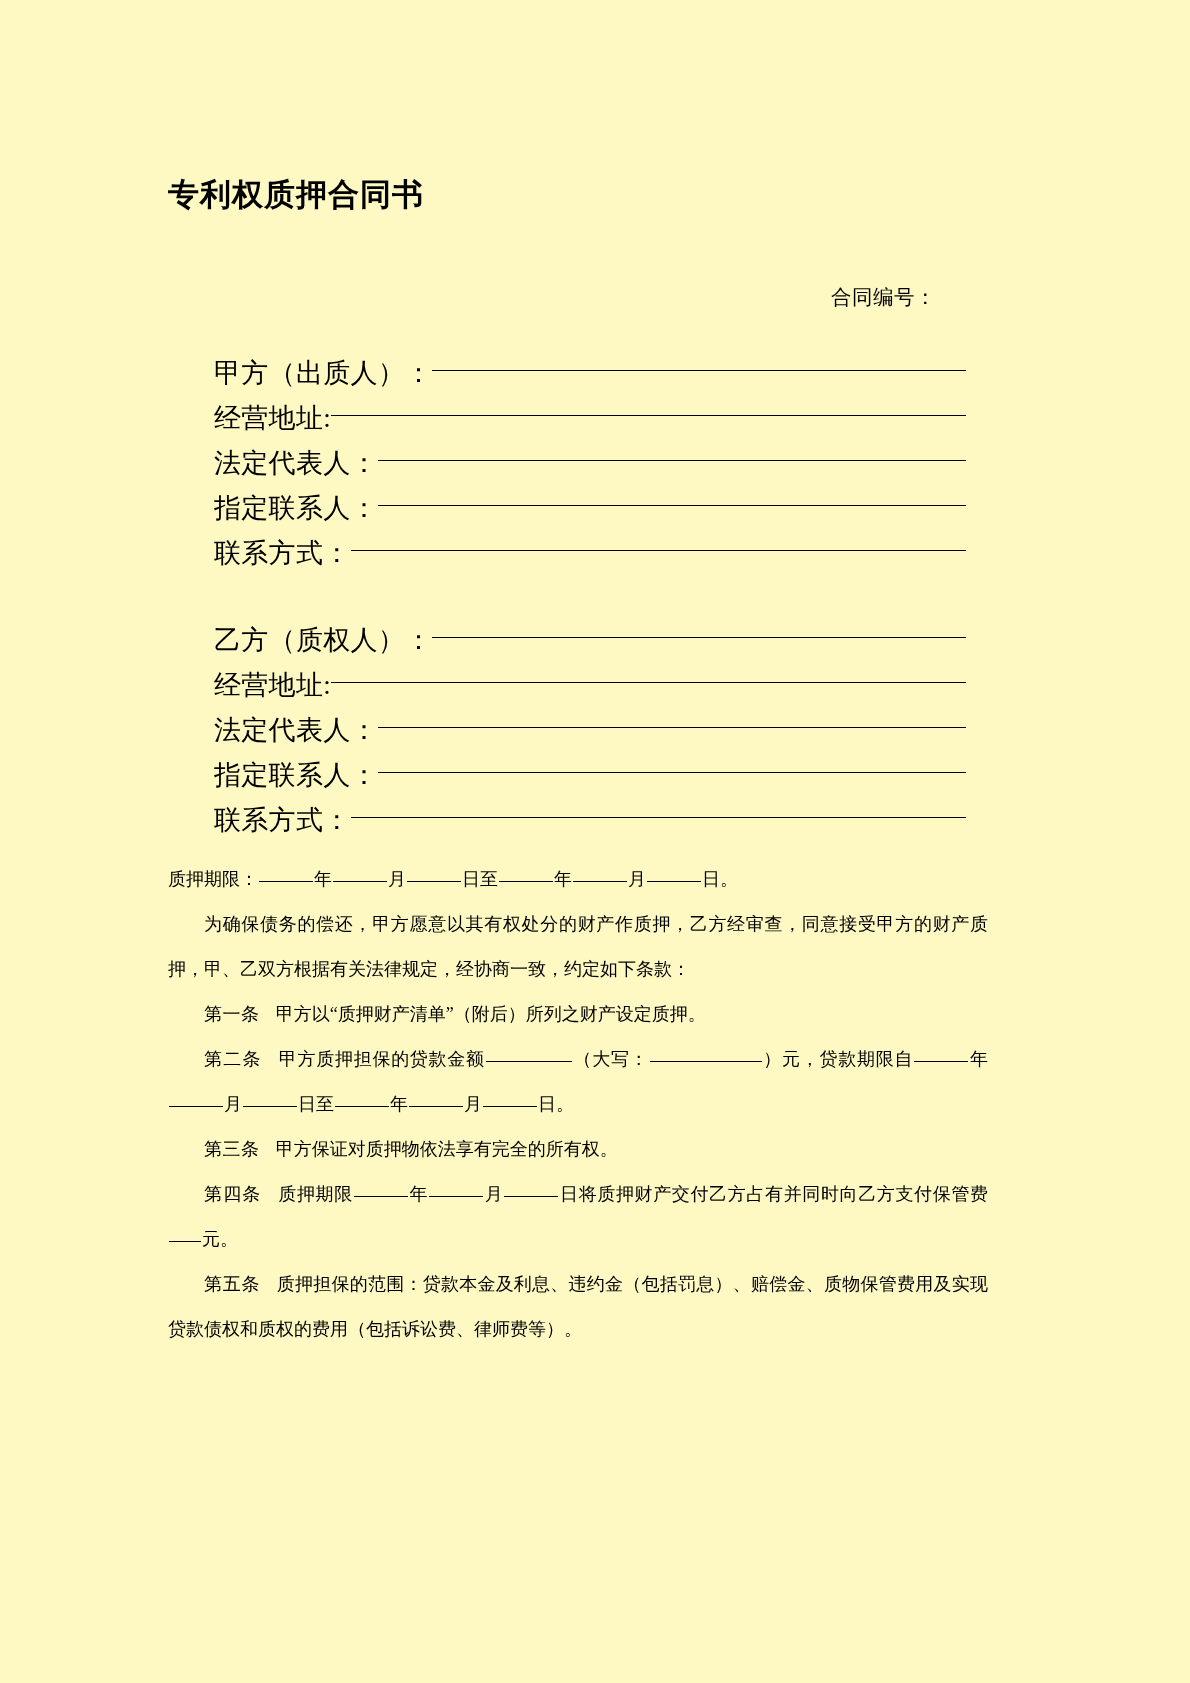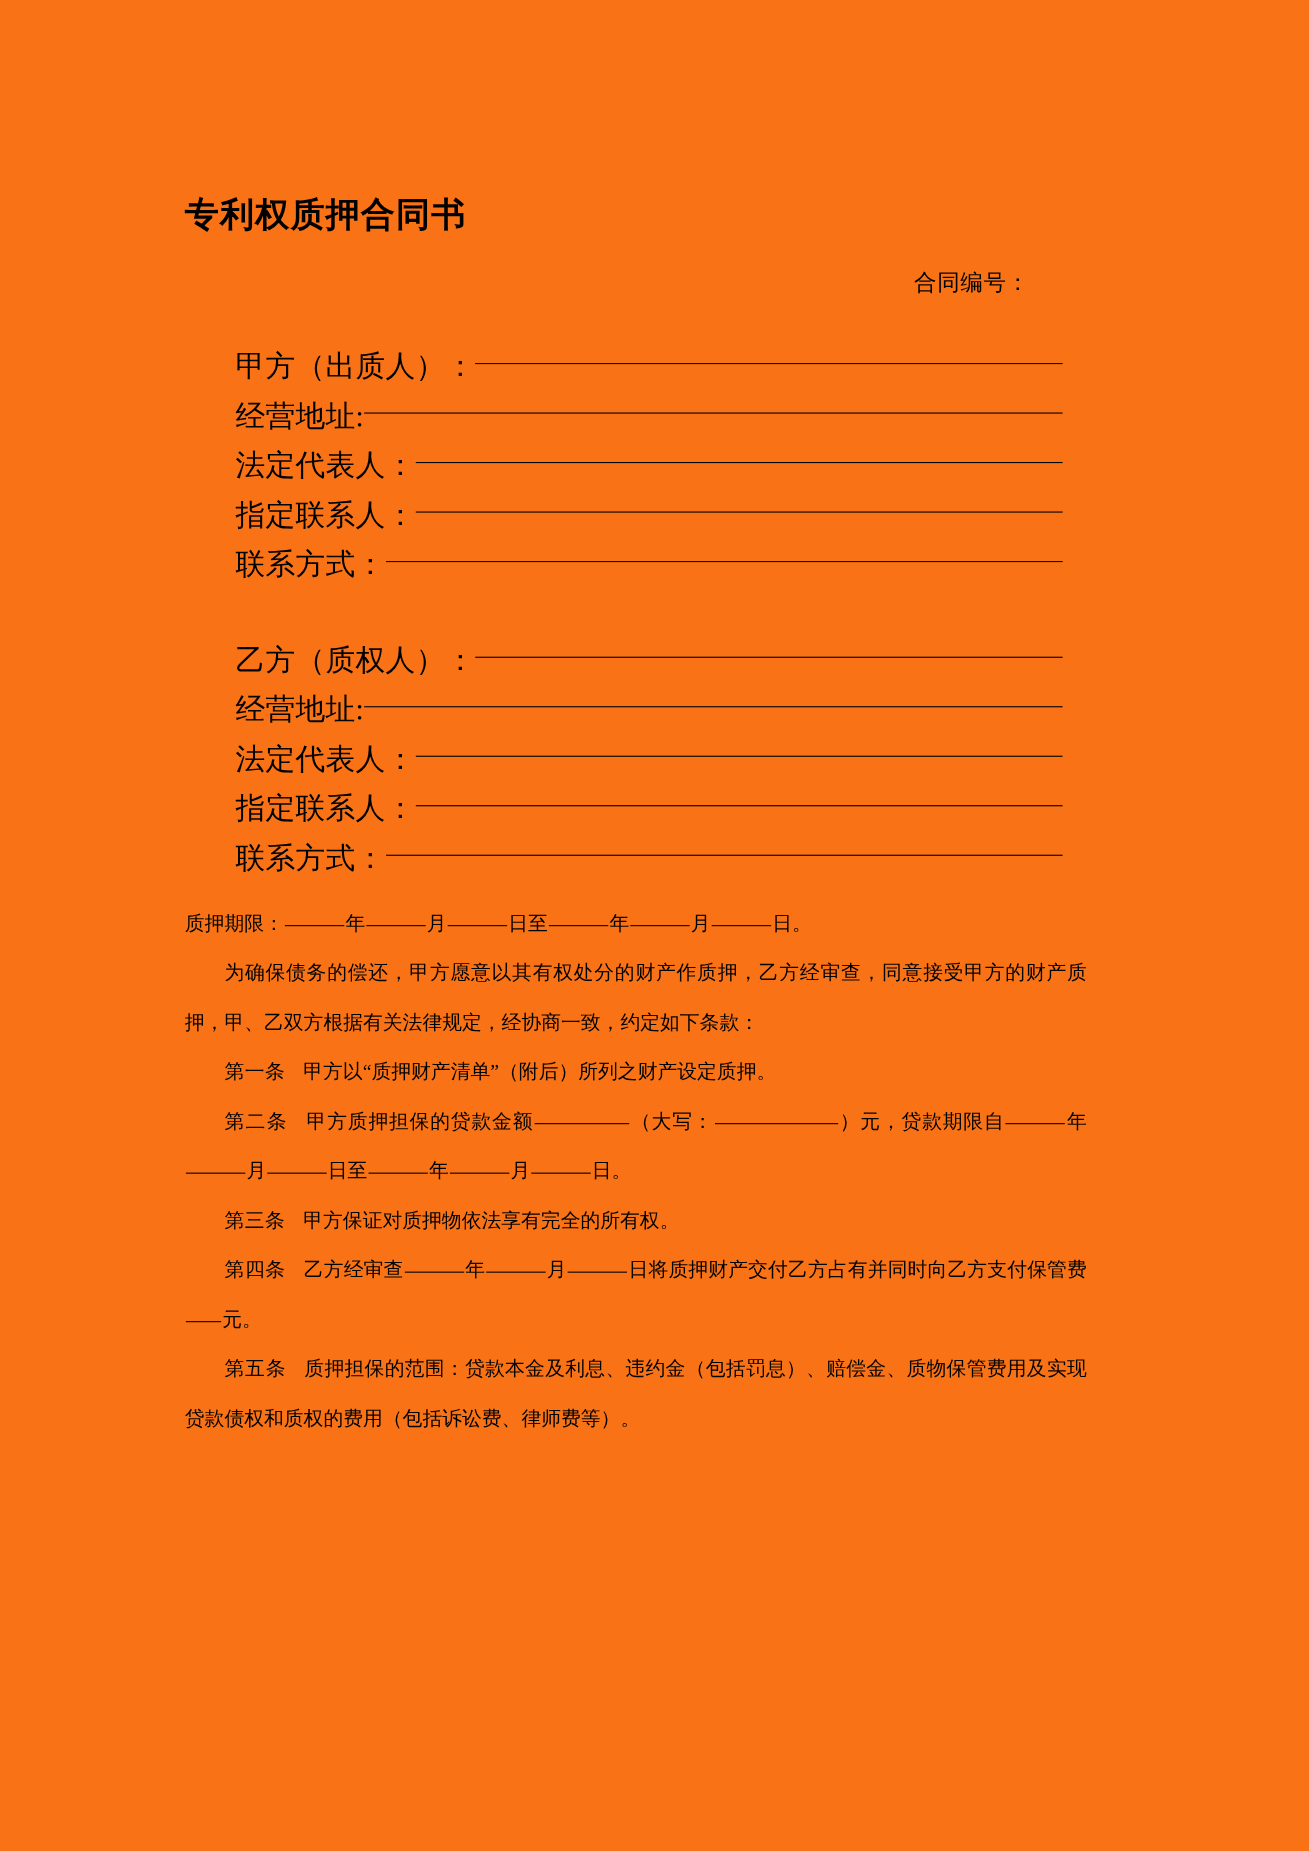--- a/index.html
+++ b/index.html
@@ -9,21 +9,21 @@
     background: #ffffff;
   }
   body {
     font-family: "Liberation Serif", "DejaVu Serif", serif;
     color: #000000;
   }
   .page {
     position: relative;
     width: 1190px;
     height: 1683px;
-    background: #f97316;
+    background: #fef9c3;
     box-sizing: border-box;
     overflow: hidden;
   }
   .content {
     position: absolute;
     left: 168px;
     top: 0;
     width: 820px;
   }
 
@@ -35,21 +35,21 @@
     letter-spacing: 1px;
     margin: 0;
     padding-top: 176px;
     line-height: 1.2;
   }
 
   
   .contract-no {
     text-align: right;
     font-size: 20.5px;
-    margin-top: 30px;
+    margin-top: 70px;
     padding-right: 52px;
     letter-spacing: 0.5px;
   }
 
   
   .party-block {
     margin-top: 40px;
     padding-left: 46px;
   }
   .party-block.second {
@@ -180,20 +180,20 @@
       <p class="para no-indent"><span>质押期限：</span><span class="blank w-md"></span><span>年</span><span class="blank w-md"></span><span>月</span><span class="blank w-md"></span><span>日至</span><span class="blank w-md"></span><span>年</span><span class="blank w-md"></span><span>月</span><span class="blank w-md"></span><span>日。</span></p>
 
       <p class="para">为确保债务的偿还，甲方愿意以其有权处分的财产作质押，乙方经审查，同意接受甲方的财产质押，甲、乙双方根据有关法律规定，经协商一致，约定如下条款：</p>
 
       <p class="clause"><span class="clause-no">第一条</span><span class="clause-gap"></span><span>甲方以“质押财产清单”（附后）所列之财产设定质押。</span></p>
 
       <p class="clause"><span class="clause-no">第二条</span><span class="clause-gap"></span><span>甲方质押担保的贷款金额</span><span class="blank w-lg"></span><span>（大写：</span><span class="blank w-xl"></span><span>）元，贷款期限自</span><span class="blank w-md"></span><span>年</span><span class="blank w-md"></span><span>月</span><span class="blank w-md"></span><span>日至</span><span class="blank w-md"></span><span>年</span><span class="blank w-md"></span><span>月</span><span class="blank w-md"></span><span>日。</span></p>
 
       <p class="clause"><span class="clause-no">第三条</span><span class="clause-gap"></span><span>甲方保证对质押物依法享有完全的所有权。</span></p>
 
-      <p class="clause"><span class="clause-no">第四条</span><span class="clause-gap"></span><span>乙方经审查</span><span class="blank w-md"></span><span>年</span><span class="blank w-md"></span><span>月</span><span class="blank w-md"></span><span>日将质押财产交付乙方占有并同时向乙方支付保管费</span><span class="blank w-sm"></span><span>元。</span></p>
+      <p class="clause"><span class="clause-no">第四条</span><span class="clause-gap"></span><span>质押期限</span><span class="blank w-md"></span><span>年</span><span class="blank w-md"></span><span>月</span><span class="blank w-md"></span><span>日将质押财产交付乙方占有并同时向乙方支付保管费</span><span class="blank w-sm"></span><span>元。</span></p>
 
       <p class="clause"><span class="clause-no">第五条</span><span class="clause-gap"></span><span>质押担保的范围：贷款本金及利息、违约金（包括罚息）、赔偿金、质物保管费用及实现贷款债权和质权的费用（包括诉讼费、律师费等）。</span></p>
 
 
     </div>
   </div>
 </div>
 
 </body></html>

